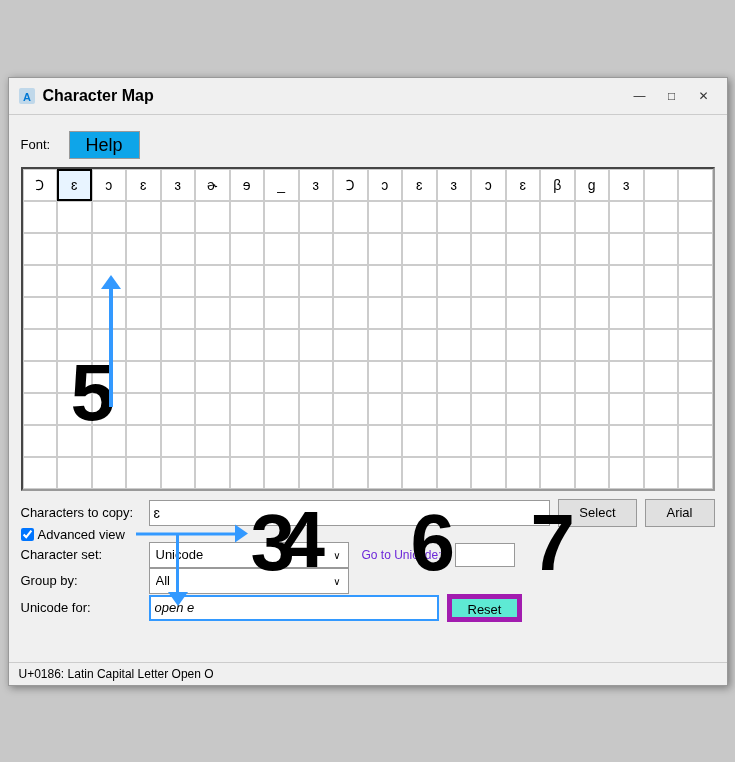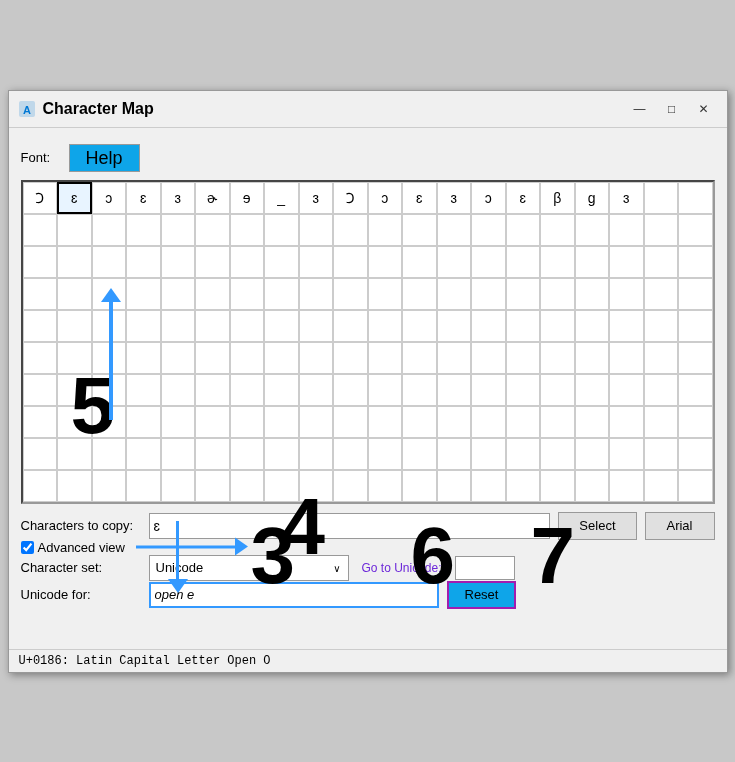--- a/index.html
+++ b/index.html
@@ -304,22 +304,22 @@
       max-width: 290px;
       height: 26px;
       border: 2px solid #3399ff;
       padding: 2px 4px;
       font-size: 13px;
       background: white;
       font-style: italic;
     }
     .reset-btn {
       padding: 3px 16px;
-      background: #0ea5e9;
-      border: 2px solid #a21caf;
+      background: #5eead4;
+      border: 5px solid #a21caf;
       cursor: pointer;
       font-size: 13px;
       height: 28px;
     }
 
     .arrow-search {
       position: absolute;
       left: 155px;
       top: -60px;
       width: 3px;
@@ -347,21 +347,20 @@
       z-index: 5;
     }
 
     .status-bar {
       background: #f0f0f0;
       border-top: 1px solid #ccc;
       padding: 4px 10px;
       font-size: 12px;
       color: #000;
       margin-top: 24px;
-      font-family: Liberation Mono, monospace;
     }
   </style>
 </head>
 <body>
 
 <div class="window">
 
   <div class="title-bar">
     <div class="title-bar-icon">
       <svg width="18" height="18" viewBox="0 0 18 18">
@@ -622,20 +621,30 @@
           <select>
             <option>Unicode</option>
             <option>Windows: Western</option>
             <option>DOS: Latin US</option>
           </select>
         </div>
         <span class="goto-label">Go to Unicode:</span>
         <input class="goto-input" type="text" value="" style="">
       </div>
 
+      <div class="field-row">
+        <span class="field-label">Group by:</span>
+        <div class="field-select-wrapper">
+          <select>
+            <option>All</option>
+            <option>Unicode Subrange</option>
+            <option>Unicode Block</option>
+          </select>
+        </div>
+      </div>
 
       <div class="search-row">
         <span class="field-label">Unicode for:</span>
         <input class="search-input" type="text" value="open e" style="">
         <button class="reset-btn">Reset</button>
 
         <div class="arrow-search"></div>
         <div class="annotation-4">4</div>
       </div>
     </div>

